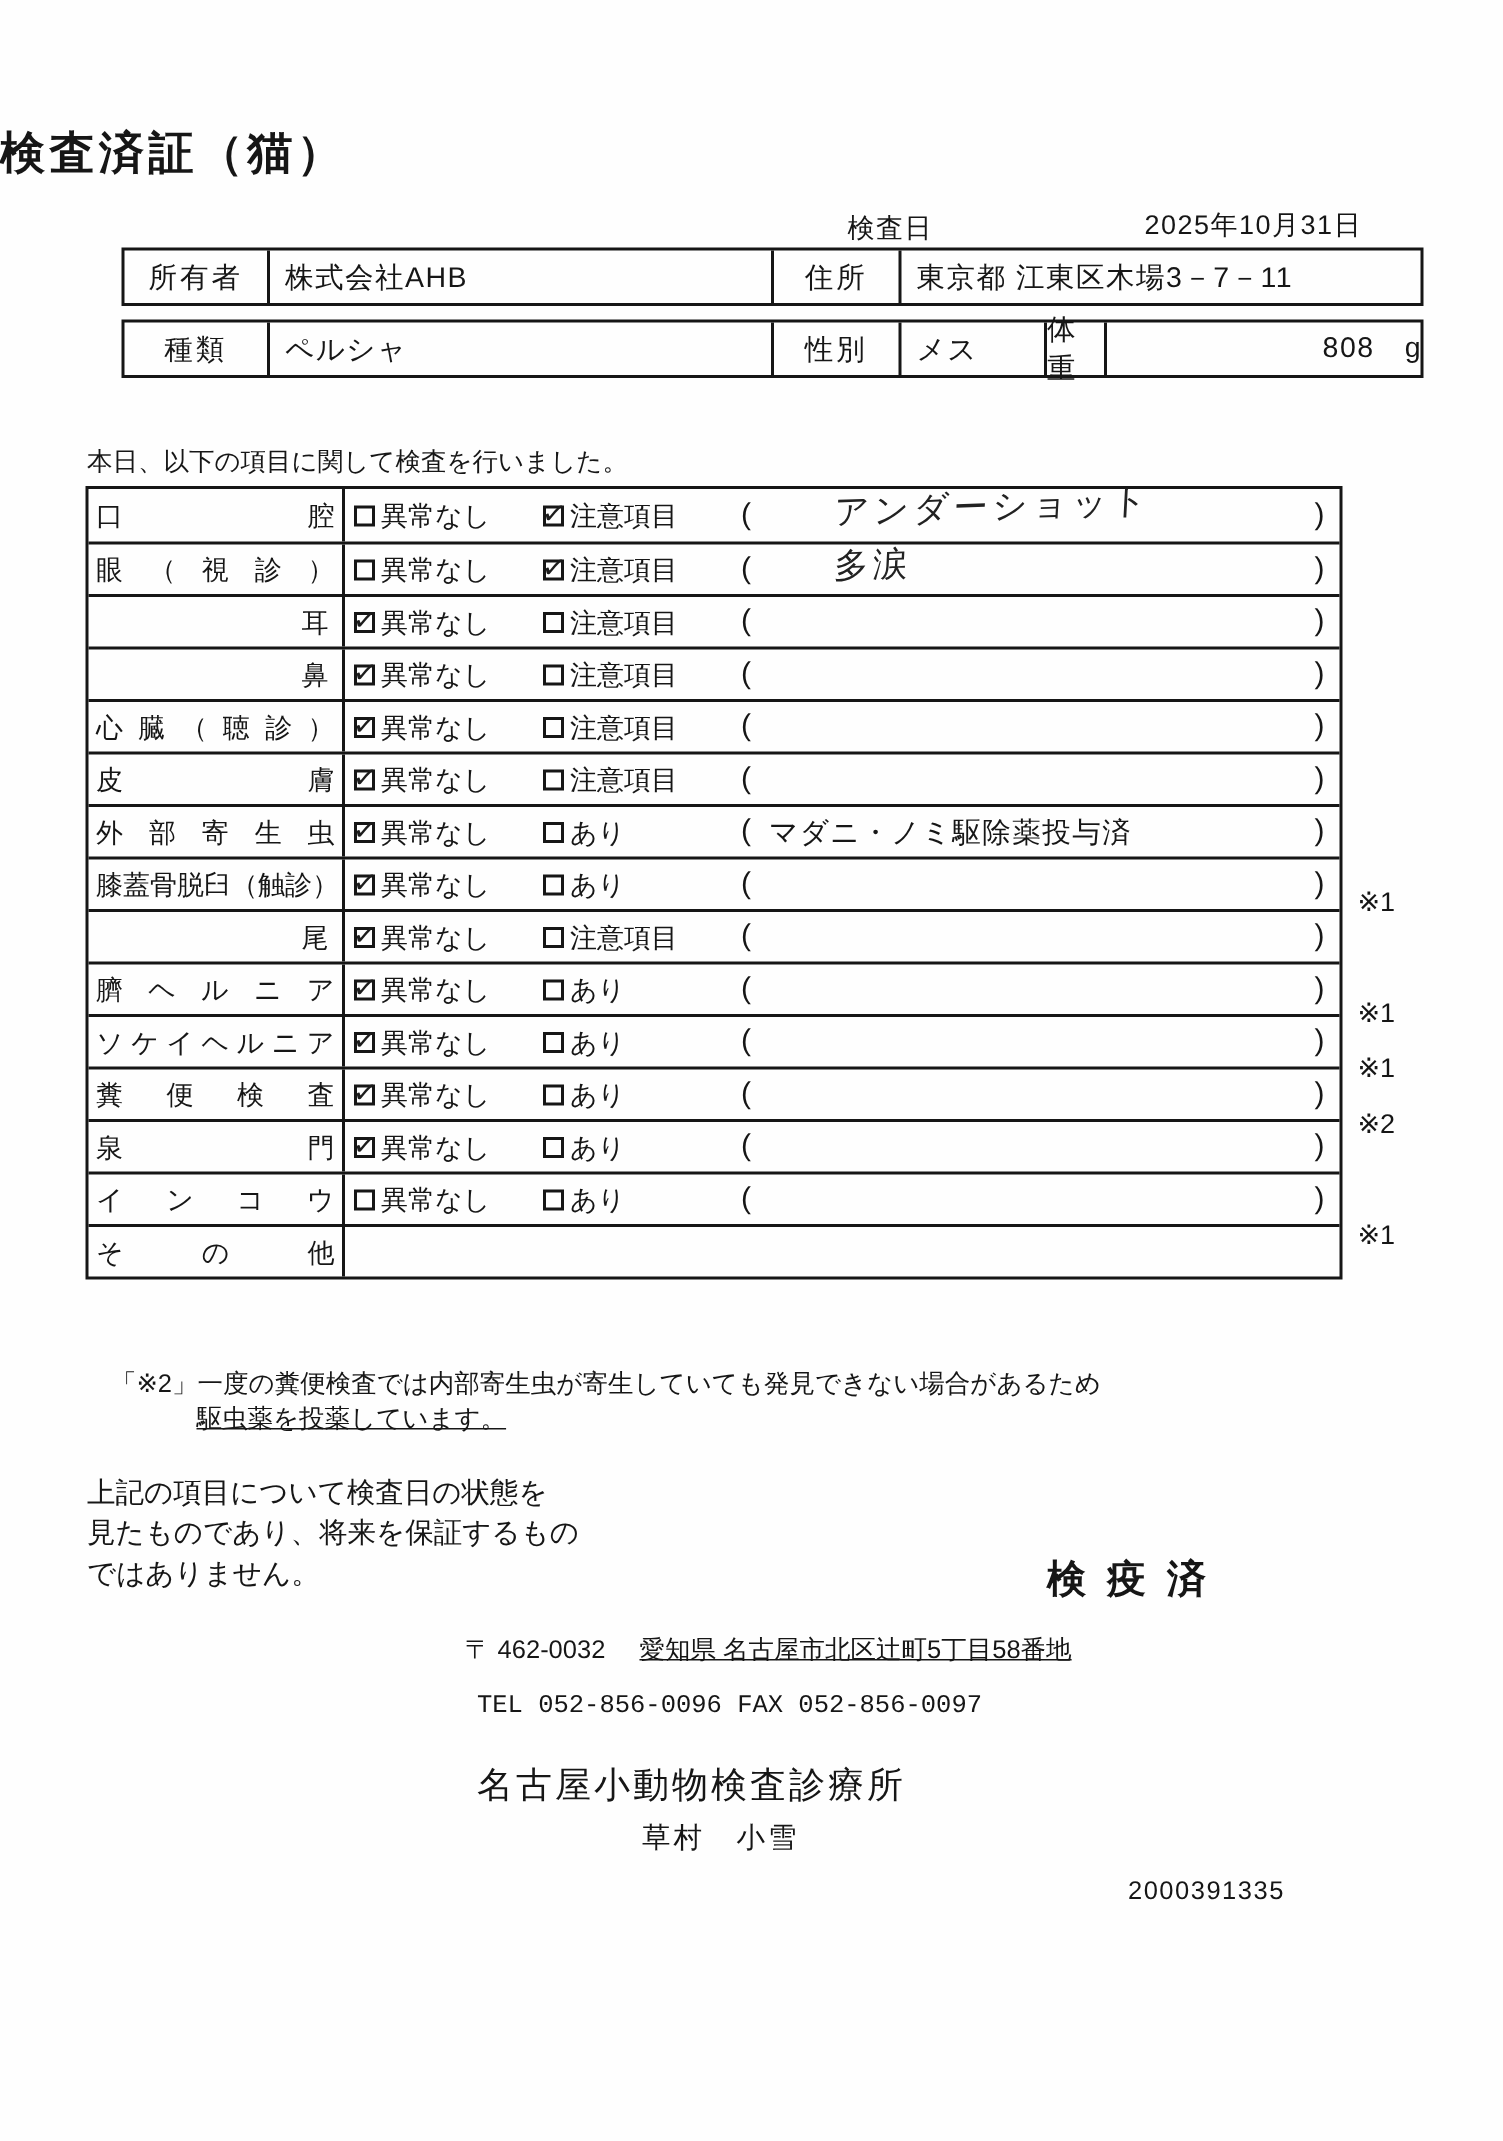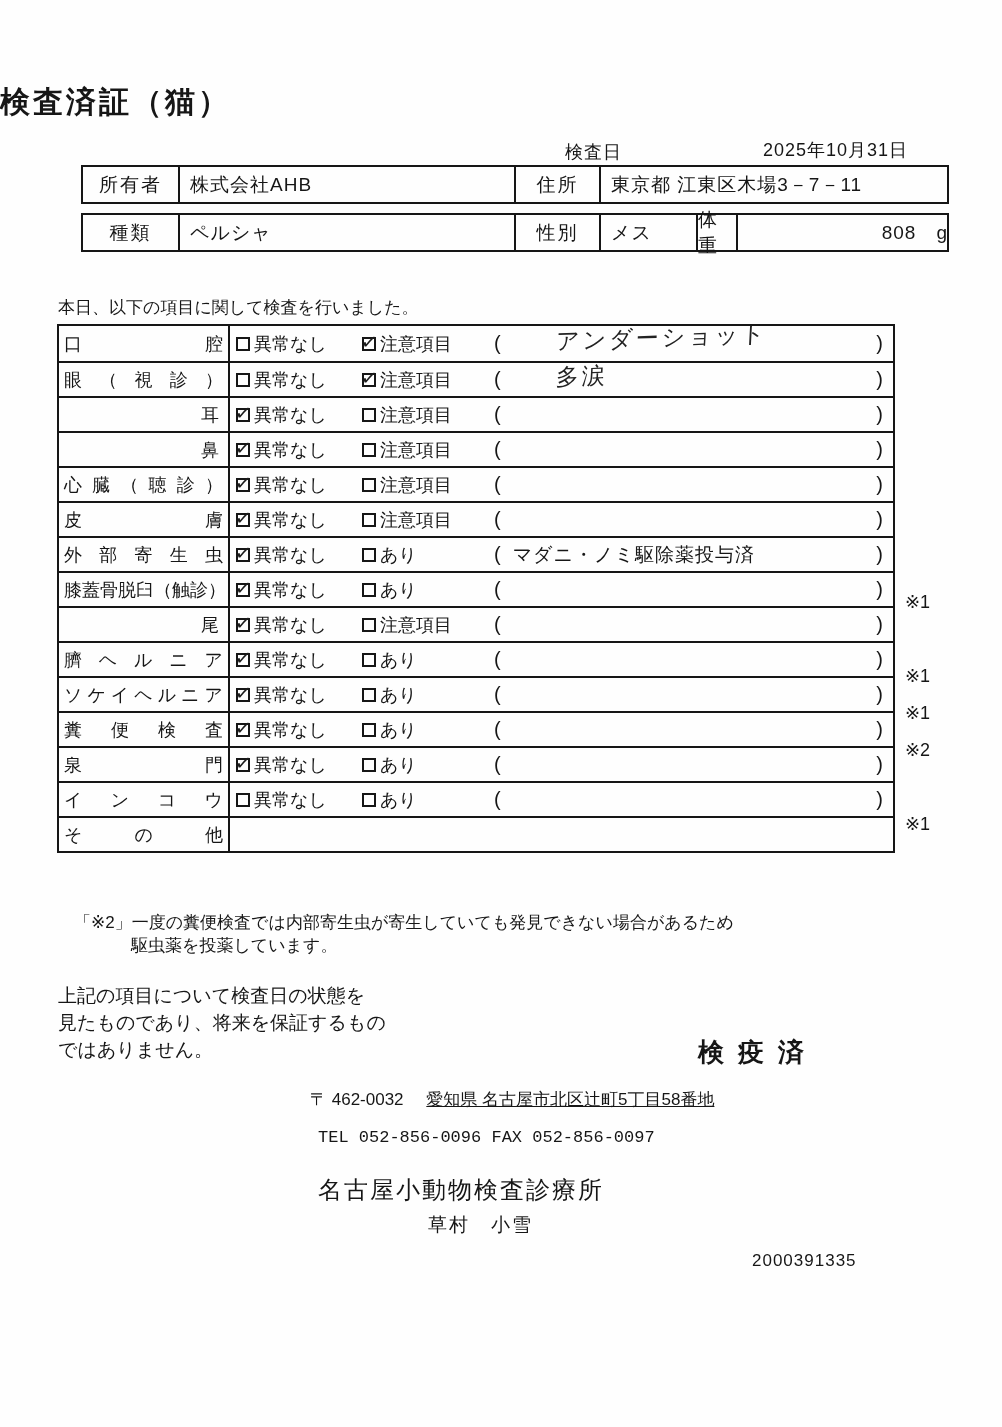--- a/index.html
+++ b/index.html
@@ -51,21 +51,21 @@
   .paren-close { margin-left:auto; }
   .paren-value.hand { margin-left:55px; font-size:23px; letter-spacing:3px;
          transform:rotate(-2deg) skewX(-5deg); transform-origin:left center;
          position:relative; top:-2px; color:#222; }
   .paren-value.print { margin-left:12px; font-size:19px; letter-spacing:1px; }
   .row-note { position:absolute; left:848px; font-size:18px; white-space:nowrap; }
 
   .fn { position:absolute; font-size:17px; }
   .fn1  { left:58px;  top:886px; }
   .fn2  { left:58px;  top:911px;margin-left:16px; }
-  .fn2b { left:131px; top:934px; }
+  .fn2b { left:131px; top:934px;text-decoration:underline; }
 
   .disclaimer { position:absolute; left:58px; top:982px; font-size:19px; line-height:27px; }
   .stamp { position:absolute; left:698px; top:1035px; font-size:26px;
            letter-spacing:14px; font-weight:bold; }
   .addr { position:absolute; left:310px; top:1088px; font-size:17px; }
   .addr .addr-main { margin-left:18px;text-decoration:underline; }
   .tel { position:absolute; left:318px; top:1128px; font-size:17px;
          font-family:"Liberation Mono","DejaVu Sans Mono",monospace; }
   .clinic { position:absolute; left:318px; top:1174px; font-size:24px; letter-spacing:2px; }
   .person { position:absolute; left:428px; top:1212px; font-size:19px; letter-spacing:2px; }

